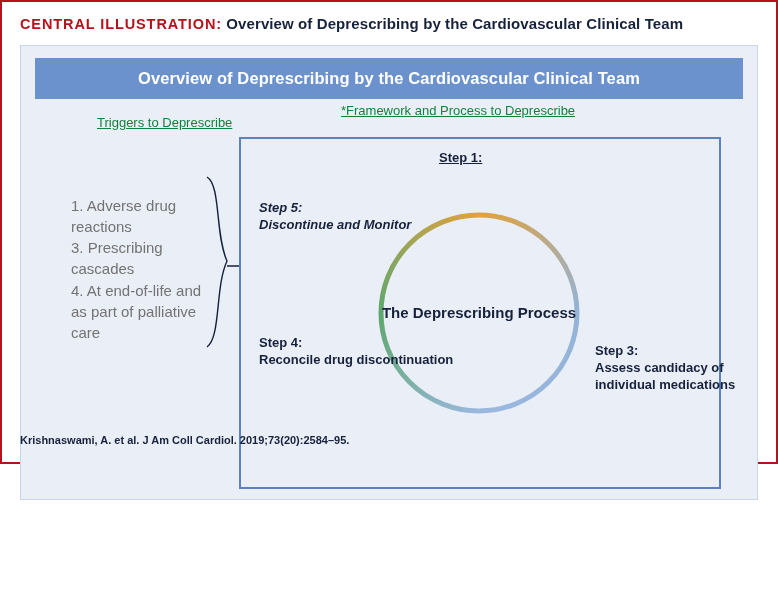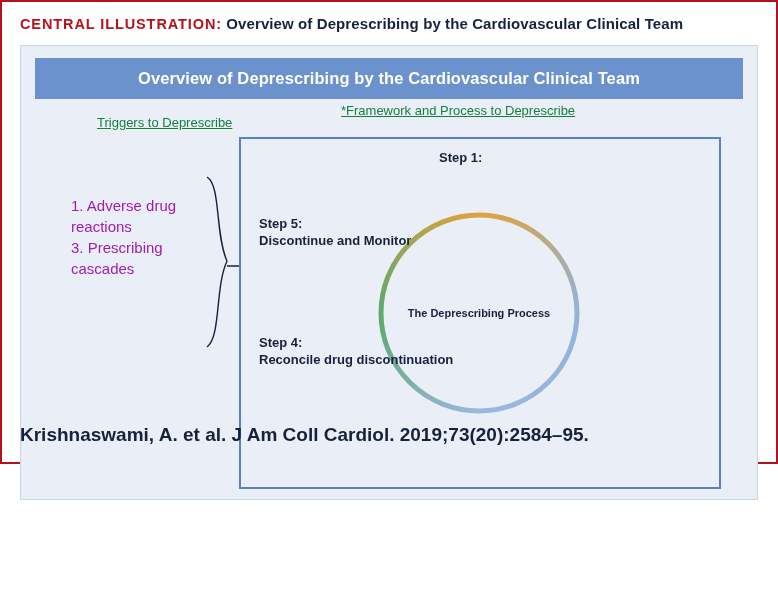--- a/index.html
+++ b/index.html
@@ -68,21 +68,21 @@
   .triggers-label { left: 62px; top: 16px; }
   .framework-label { left: 306px; top: 4px; }
 
   .triggers-list {
     position: absolute;
     left: 36px;
     top: 96px;
     width: 150px;
     font-size: 15px;
     line-height: 1.42;
-    color: #a21caf;
+    color: #737373;
   }
   .brace {
     position: absolute;
     left: 170px;
     top: 76px;
   }
   .arrow {
     position: absolute;
     left: 192px;
     top: 160px;
@@ -106,43 +106,43 @@
     height: 212px;
   }
   .ring-center {
     position: absolute;
     left: 0; top: 0;
     width: 212px;
     height: 212px;
     display: flex;
     align-items: center;
     justify-content: center;
-    font-size: 11px;
+    font-size: 15px;
     font-weight: bold;
     color: #16213c;
     text-align: center;
   }
   .step {
     position: absolute;
     font-size: 13px;
     font-weight: bold;
     color: #16213c;
     line-height: 1.32;
   }
-  .step1 { left: 404px; top: 50px; }
+  .step1 { left: 404px; top: 50px; text-decoration: underline; }
   .step2 { left: 556px; top: 120px; }
   .step3 { left: 560px; top: 243px; }
   .step4 { left: 224px; top: 235px; }
-  .step5 { left: 224px; top: 116px; }
+  .step5 { left: 224px; top: 100px; font-style: italic; }
 
   .citation {
     position: absolute;
     left: 18px;
     bottom: 16px;
-    font-size: 19px;
+    font-size: 11px;
     font-weight: bold;
     color: #16213c;
   }
 </style>
 </head>
 <body>
 
 <div class="figure">
 
   <div class="header">
@@ -155,20 +155,21 @@
     <div class="panel-title">Overview of Deprescribing by the Cardiovascular Clinical Team</div>
 
     <div class="columns">
 
       <div class="col-label triggers-label">Triggers to Deprescribe</div>
       <div class="col-label framework-label">*Framework and Process to Deprescribe</div>
 
       <div class="triggers-list">
         <div>1. Adverse drug reactions</div>
         <div>3. Prescribing cascades</div>
+        <div>4. At end-of-life and as part of palliative care</div>
       </div>
 
       <div class="brace">
         <svg width="34" height="174" viewBox="0 0 34 174" aria-hidden="true">
           <path d="M2 2 C 16 10, 10 60, 22 86 C 10 112, 16 162, 2 172" fill="none" stroke="#16213c" stroke-width="1.4"></path>
         </svg>
       </div>
 
       <div class="arrow">
         <svg width="160" height="14" viewBox="0 0 160 14" aria-hidden="true">
@@ -205,20 +206,24 @@
           <path d="M8 106 A 98 98 0 0 1 106 8" fill="none" stroke="url(#gradTopLeft)" stroke-width="5"></path>
         </svg>
         <div class="ring-center">The Deprescribing Process</div>
       </div>
 
       <div class="step step1">
         <div>Step 1:</div>
       </div>
       <div class="step step2">
       </div>
+      <div class="step step3">
+        <div>Step 3:</div>
+        <div>Assess candidacy of individual medications</div>
+      </div>
       <div class="step step4">
         <div>Step 4:</div>
         <div>Reconcile drug discontinuation</div>
       </div>
       <div class="step step5">
         <div>Step 5:</div>
         <div>Discontinue and Monitor</div>
       </div>
 
     </div>

